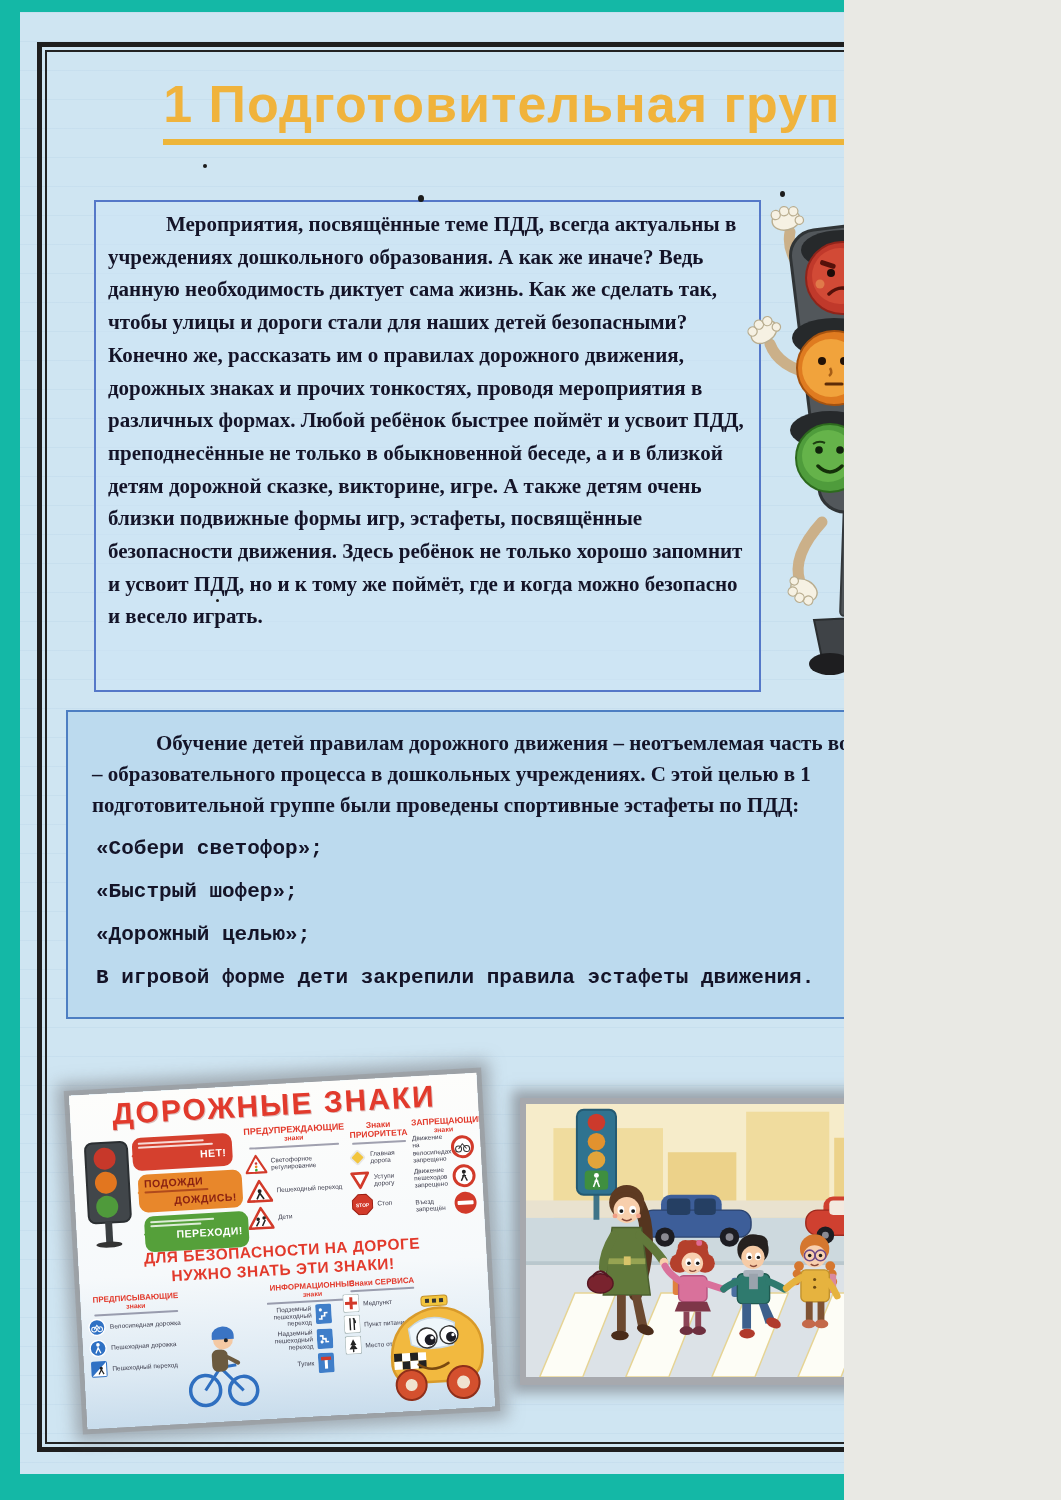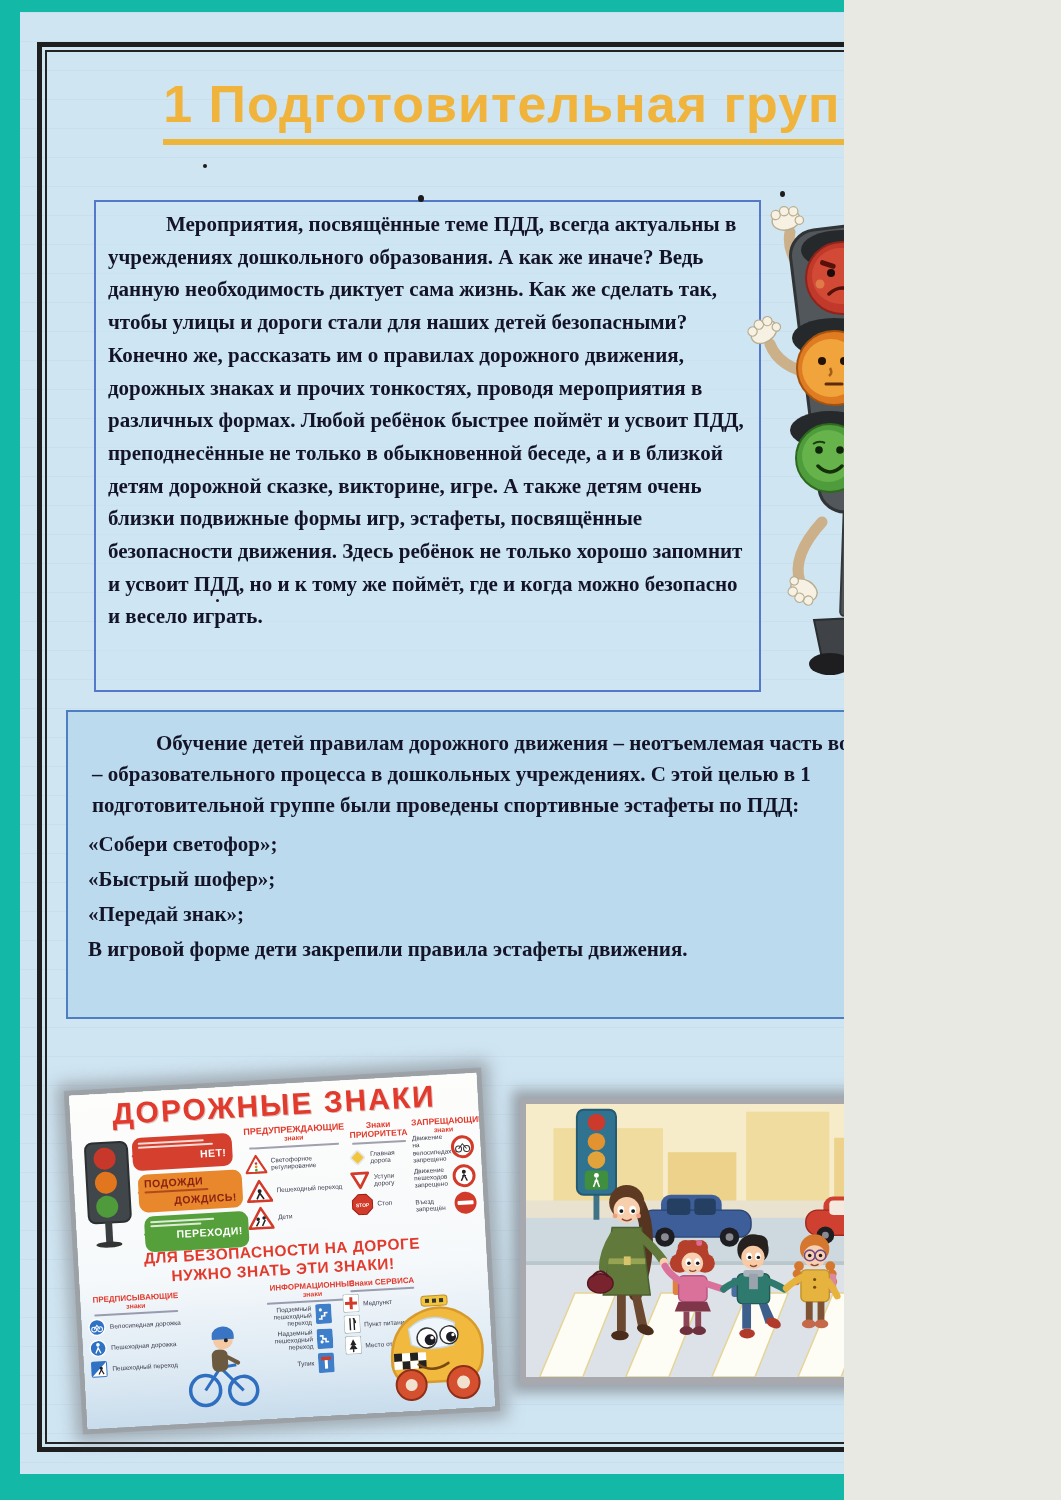--- a/index.html
+++ b/index.html
@@ -13,21 +13,21 @@
   .page-title span{display:inline-block;font-size:52px;font-weight:bold;letter-spacing:1px;
          color:#f0b33c;border-bottom:6px solid #edb53a;padding-bottom:5px;}
   .text-block{position:absolute;box-sizing:border-box;color:#141428;
          font-family:"Liberation Serif",serif;font-weight:bold;}
   .intro-block{left:60px;top:188px;width:667px;height:492px;border:2px solid #5578c8;
          background:rgba(205,229,245,.6);font-size:21px;line-height:32.7px;padding:6px 12px 0 12px;overflow:hidden;margin-left:14px;}
   .intro-block p{margin:0;text-indent:58px;}
   .info-block{left:46px;top:698px;width:941px;height:309px;border:2px solid #4d7ec2;
          background:#bcdaee;font-size:21px;line-height:31px;padding:8px 16px;overflow:hidden;}
   .info-block p{margin:8px;text-indent:64px;}
-  .info-block .line{margin:4px;}
+  .info-block .line{margin:12px;font-family:Liberation Mono, monospace;}
   .char-svg{position:absolute;left:722px;top:180px;}
   
   .poster-wrap{position:absolute;left:58px;top:1072px;width:408px;height:334px;}
   .poster{position:absolute;inset:0;background:linear-gradient(180deg,#fdfdfb 0%,#f6f9fb 55%,#dce9f3 85%,#c8dcec 100%);
          transform:rotate(-3.2deg);box-shadow:0 0 0 5px rgba(150,150,152,.55),0 0 16px 12px rgba(120,120,124,.55);
          overflow:hidden;}
   .poster-title{position:absolute;top:4px;left:0;width:100%;text-align:center;font-size:30px;font-weight:800;
          color:#e23a2c;letter-spacing:2px;text-shadow:1px 1px 0 rgba(120,0,0,.25);}
   .tline{height:2px;background:rgba(70,70,100,.5);margin:2px 0;border-radius:1px;}
   .ph{font-weight:800;color:#e23a2c;text-align:center;line-height:1.05;}
@@ -131,21 +131,21 @@
           <circle cx="10" cy="-4" r="3.8" fill="#10230b"></circle>
         <path d="M-17,-10 Q-11,-14 -5,-11" stroke="#1d3d12" stroke-width="2" fill="none"></path>
         <path d="M-12,12 Q0,24 12,12" stroke="#143009" stroke-width="3.5" fill="none" stroke-linecap="round"></path>
       </g>
     </svg>
 
     <div class="text-block info-block">
       <p>Обучение детей правилам дорожного движения – неотъемлемая часть воспитательно – образовательного процесса в дошкольных учреждениях. С этой целью в 1 подготовительной группе были проведены спортивные эстафеты по ПДД:</p>
       <div class="line">«Собери светофор»;</div>
       <div class="line">«Быстрый шофер»;</div>
-      <div class="line">«Передай знак»;</div>
+      <div class="line">«Дорожный целью»;</div>
       <div class="line">В игровой форме дети закрепили правила эстафеты движения.</div>
     </div>
 
     <div class="poster-wrap">
       <div class="poster">
         <div class="poster-title">ДОРОЖНЫЕ ЗНАКИ</div>
 
         <div style="position:absolute;left:8px;top:46px;width:160px;height:112px;">
           <div style="position:absolute;left:2px;top:2px;width:44px;height:106px;">
             <div style="position:absolute;left:2px;top:0;width:40px;height:78px;background:#41464a;border:2px solid #2b2f32;border-radius:8px;"></div>

